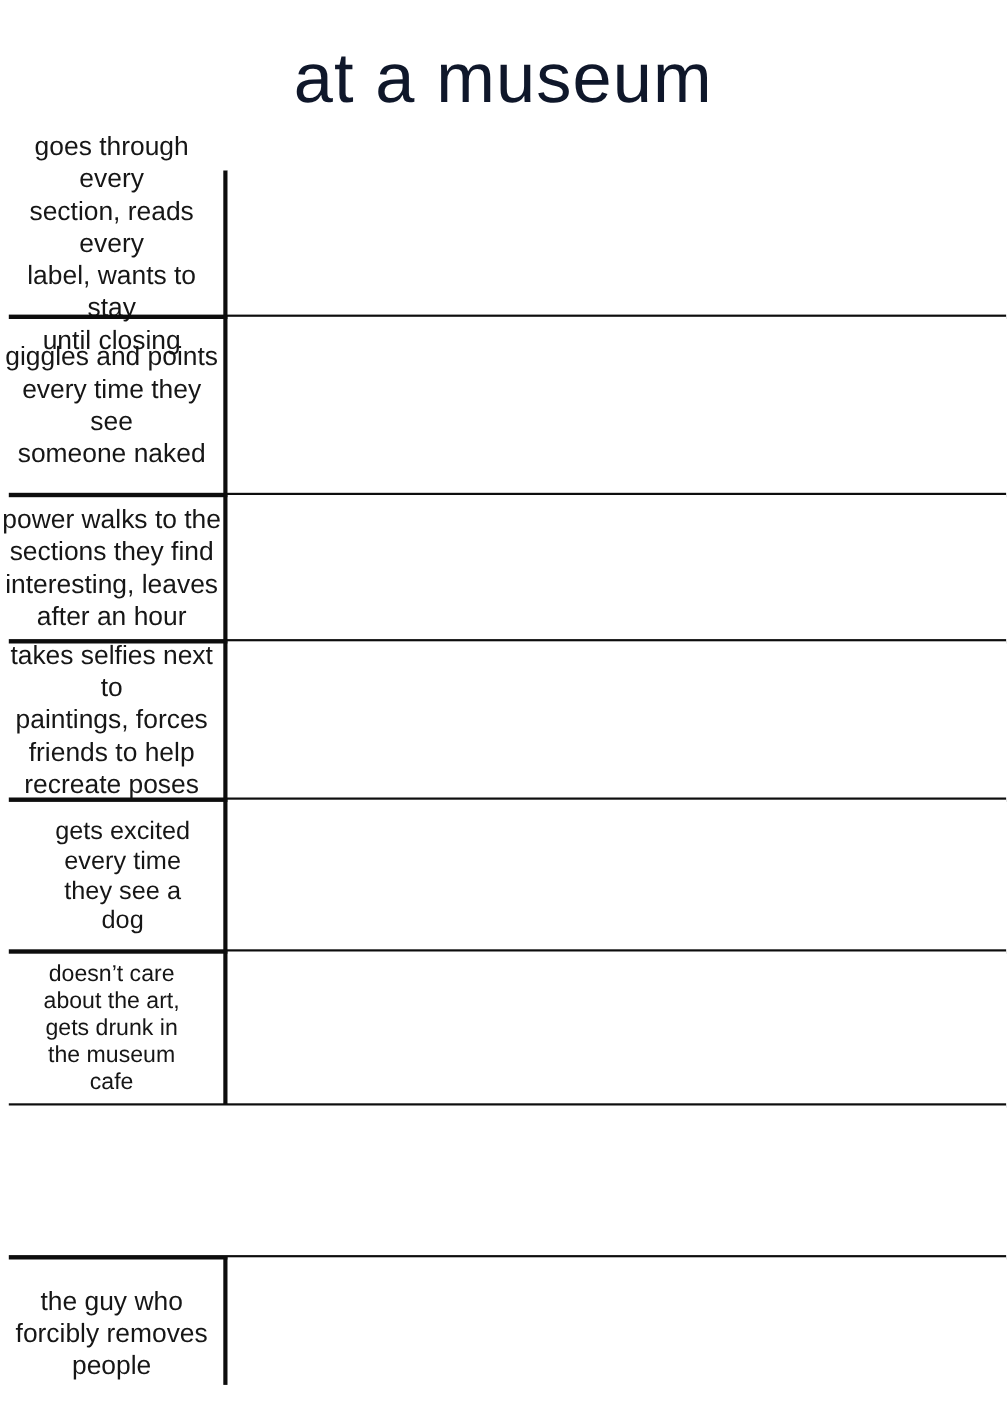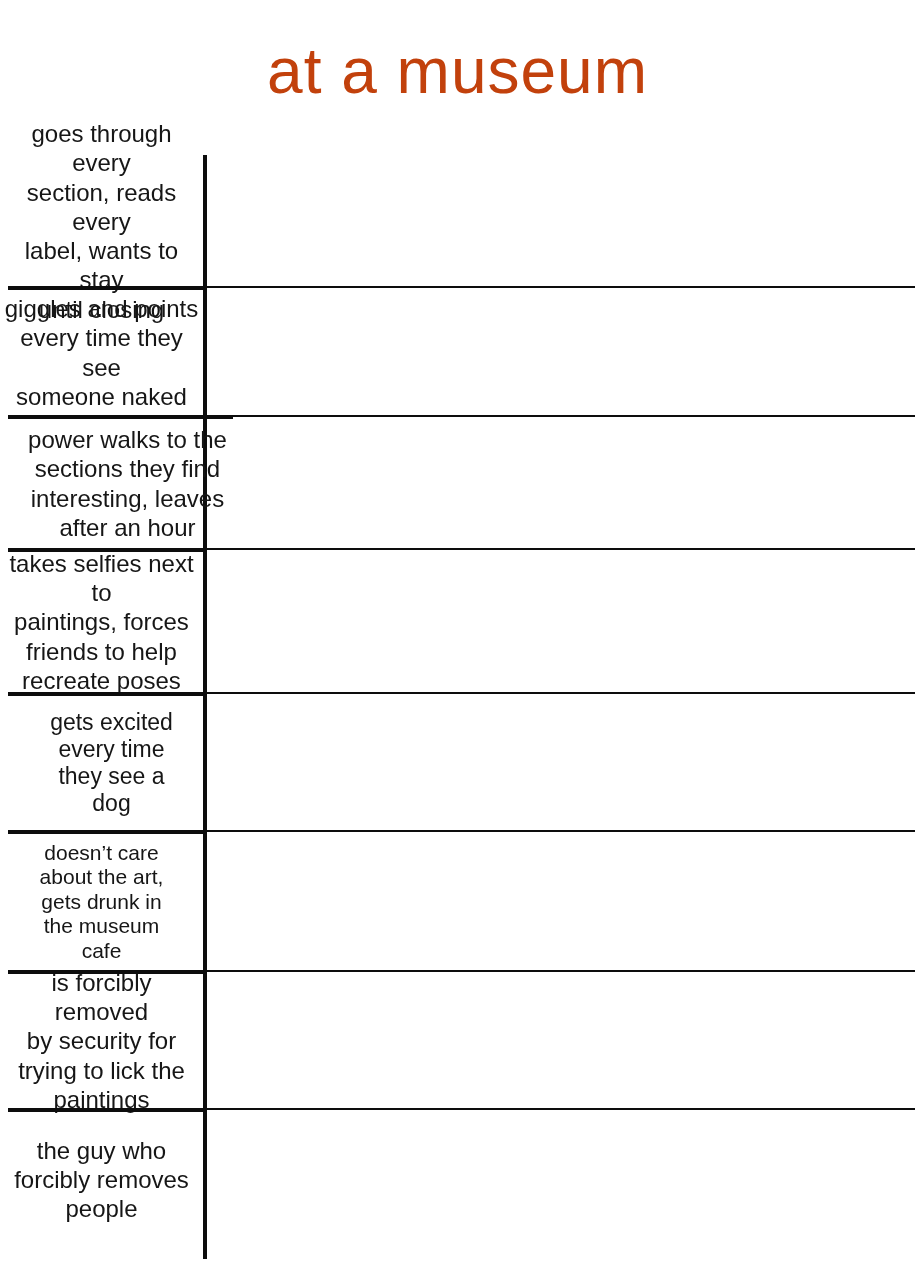--- a/index.html
+++ b/index.html
@@ -19,21 +19,21 @@
   .title {
     position: absolute;
     top: 34px;
     left: 0;
     width: 100%;
     margin: 0;
     text-align: center;
     font-size: 64px;
     font-weight: 400;
     letter-spacing: 1px;
-    color: #c2410c;
+    color: #0f172a;
   }
   .grid {
     position: absolute;
     top: 155px;
     left: 0;
     width: 915px;
     height: 1104px;
   }
   .vline {
     position: absolute;
@@ -51,22 +51,22 @@
   .row:not(:last-child)::after {
     content: "";
     position: absolute;
     left: 8px;
     right: 0;
     bottom: -2px;
     height: 4px;
     background: #0d0d0d;
   }
   .row:nth-child(2) { height: 133px; }
-  .row:nth-child(3) { height: 129px; }
-  .row:nth-child(4) { height: 133px; padding-left: 26px; }
+  .row:nth-child(3) { height: 162px; }
+  .row:nth-child(4) { height: 133px; }
   .row:nth-child(5) { height: 144px; }
   .row:nth-child(6) { height: 138px; }
   .row:nth-child(7) { height: 140px; }
   .row:nth-child(8) { height: 138px; }
   .row:nth-child(9) { height: 139px; }
   .row-label {
     flex: 0 0 203px;
     display: flex;
     align-items: center;
     justify-content: center;
@@ -137,24 +137,20 @@
     <div class="row">
       <div class="row-label">doesn’t care
 about the art,
 gets drunk in
 the museum
 cafe</div>
       <div class="row-cell"></div>
     </div>
 
     <div class="row">
-      <div class="row-label">is forcibly removed
-by security for
-trying to lick the
-paintings</div>
       <div class="row-cell"></div>
     </div>
 
     <div class="row">
       <div class="row-label">the guy who
 forcibly removes
 people</div>
       <div class="row-cell"></div>
     </div>
   </div>

